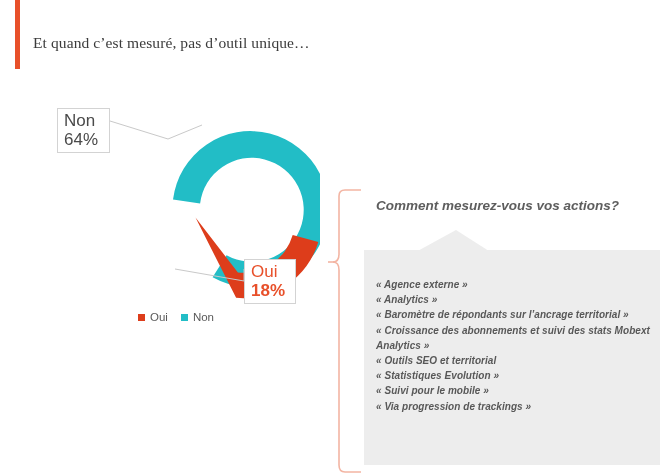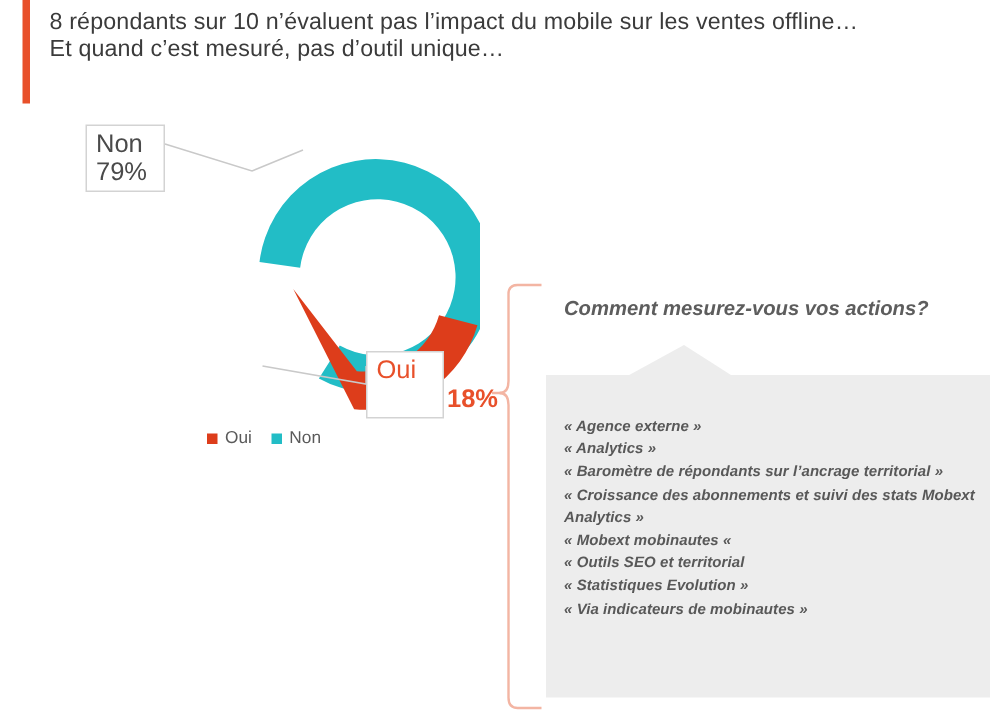--- a/index.html
+++ b/index.html
@@ -33,27 +33,27 @@
   }
   .headline {
     position: absolute;
     left: 33px;
     color: #3b3b3b;
     font-size: 15.5px;
     letter-spacing: 0.1px;
     white-space: nowrap;
   }
   #headline-1 { top: 6px; }
-  #headline-2 { top: 24px; }
+  #headline-2 { top: 34px; font-family: Liberation Serif, serif; }
 
   
   #chart-area {
     position: absolute;
     left: 40px;
-    top: 78px;
+    top: 103px;
     width: 280px;
     height: 240px;
   }
   #donut-svg {
     position: absolute;
     left: 0;
     top: 0;
   }
 
   
@@ -84,21 +84,20 @@
   #callout-oui .c-l1 {
     color: #e8502a;
     font-size: 17px;
     display: block;
   }
   #callout-oui .c-l2 {
     color: #e8502a;
     font-size: 17px;
     font-weight: bold;
     display: block;
-    margin-left: 47px;
   }
 
   
   #chart-legend {
     position: absolute;
     left: 98px;
     top: 208px;
     display: flex;
     align-items: center;
     gap: 13px;
@@ -166,21 +165,20 @@
     color: #585858;
     line-height: 1.52;
     letter-spacing: 0.05px;
   }
 </style>
 </head>
 <body>
 
 <div id="header-block">
   <div id="accent-bar"></div>
-  <div class="headline" id="headline-1">8 répondants sur 10 n’évaluent pas l’impact du mobile sur les ventes offline…</div>
   <div class="headline" id="headline-2">Et quand c’est mesuré, pas d’outil unique…</div>
 </div>
 
 <div id="chart-area">
 
   <svg id="donut-svg" width="280" height="240" viewBox="0 0 280 240">
 
     <path fill="#22bdc6" d="M 133 96.6
              A 78 78 0 1 1 172.6 174.3
              L 186.5 152.3
@@ -194,21 +192,21 @@
              A 52 52 0 0 1 134.8 126.2
              Z" transform="translate(69.5 13.5) rotate(180 131.6 141.1)"></path>
 
     <polyline points="70,18 128,36 162,22" fill="none" stroke="#c9c9c9" stroke-width="1"></polyline>
 
     <polyline points="135,166 204,178 204,166" fill="none" stroke="#c9c9c9" stroke-width="1"></polyline>
   </svg>
 
   <div class="callout" id="callout-non">
     <span class="c-l1">Non</span>
-    <span class="c-l2">79%</span>
+    <span class="c-l2">64%</span>
   </div>
 
   <div class="callout" id="callout-oui">
     <span class="c-l1">Oui</span>
     <span class="c-l2">18%</span>
   </div>
 
   <div id="chart-legend">
     <div class="legend-item">
       <span class="legend-swatch" style="background:#dd3d1b"></span>
@@ -242,18 +240,18 @@
     <polygon points="42,0 0,23 78,23" fill="#ededed"></polygon>
   </svg>
 
   <div id="answers-box"></div>
 
   <div id="answers-list">
     <div class="answer-line">« Agence externe »</div>
     <div class="answer-line">« Analytics »</div>
     <div class="answer-line">« Baromètre de répondants sur l’ancrage territorial »</div>
     <div class="answer-line">« Croissance des abonnements et suivi des stats Mobext Analytics »</div>
-    <div class="answer-line">« Mobext mobinautes «</div>
     <div class="answer-line">« Outils SEO et territorial</div>
     <div class="answer-line">« Statistiques Evolution »</div>
-    <div class="answer-line">« Via indicateurs de mobinautes »</div>
+    <div class="answer-line">« Suivi pour le mobile »</div>
+    <div class="answer-line">« Via progression de trackings »</div>
   </div>
 </div>
 
 </body></html>

